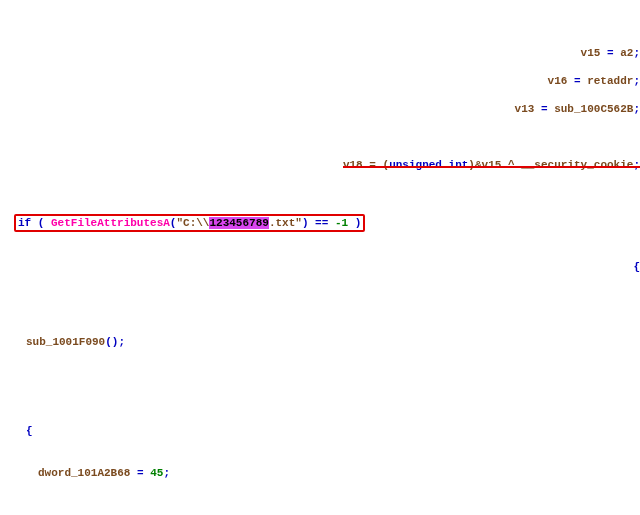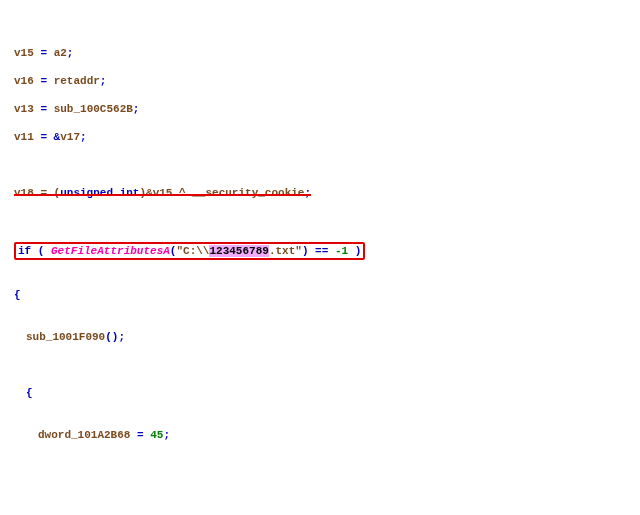--- a/index.html
+++ b/index.html
@@ -15,33 +15,33 @@
     overflow: hidden;
   }
   .code-view {
     padding: 4px 0 0 4px;
     white-space: pre;
   }
   .line {
     display: block;
     position: relative;
   }
-  .indent1 { padding-left: 10px; }
-  .indent2 { padding-left: 22px; }
+  .indent1 { padding-left: 10px; text-align: right; }
+  .indent2 { padding-left: 22px; margin-top: 33px; }
   .indent3 { padding-left: 34px; }
 
   .kw   { color: #0000c0; } 
   .num  { color: #008000; } 
   .id   { color: #7a4a1f; } 
-  .func { color: #ff00aa; font-style: italic; } 
+  .func { color: #ff00aa; } 
   .str  { color: #7a4a1f; }
 
   
   .hl-green {
-    background: #f0abfc;
+    background: #d946ef;
     color: #000000;
   }
 
   
   .strike {
     position: relative;
   }
   .strike::after {
     content: "";
     position: absolute;
@@ -62,21 +62,20 @@
 </style>
 </head>
 <body>
 
 <div class="code-view">
 
 
 <span class="line indent1"><span class="id">v15</span><span class="kw"> = </span><span class="id">a2</span><span class="kw">;</span></span>
 <span class="line indent1"><span class="id">v16</span><span class="kw"> = </span><span class="id">retaddr</span><span class="kw">;</span></span>
 <span class="line indent1"><span class="id">v13</span><span class="kw"> = </span><span class="id">sub_100C562B</span><span class="kw">;</span></span>
-<span class="line indent1"><span class="id">v11</span><span class="kw"> = &amp;</span><span class="id">v17</span><span class="kw">;</span></span>
 
 
 <span class="line indent1"><span class="strike"><span class="id">v18 = (</span><span class="kw">unsigned int</span><span class="id">)&amp;v15 ^ </span><span class="id">__security_cookie</span><span class="kw">;</span></span></span>
 
 
 <span class="line"><span class="frame-wrap"><span class="kw">if</span><span class="kw"> ( </span><span class="func">GetFileAttributesA</span><span class="kw">(</span><span class="str">"</span><span class="str">C:\\</span><span class="hl-green">123456789</span><span class="str">.txt</span><span class="str">"</span><span class="kw">)</span><span class="kw"> == </span><span class="num">-1</span><span class="kw"> )</span></span></span>
 
 <span class="line indent1"><span class="kw">{</span></span>
 
 <span class="line indent2"><span class="id">sub_1001F090</span><span class="kw">();</span></span>

